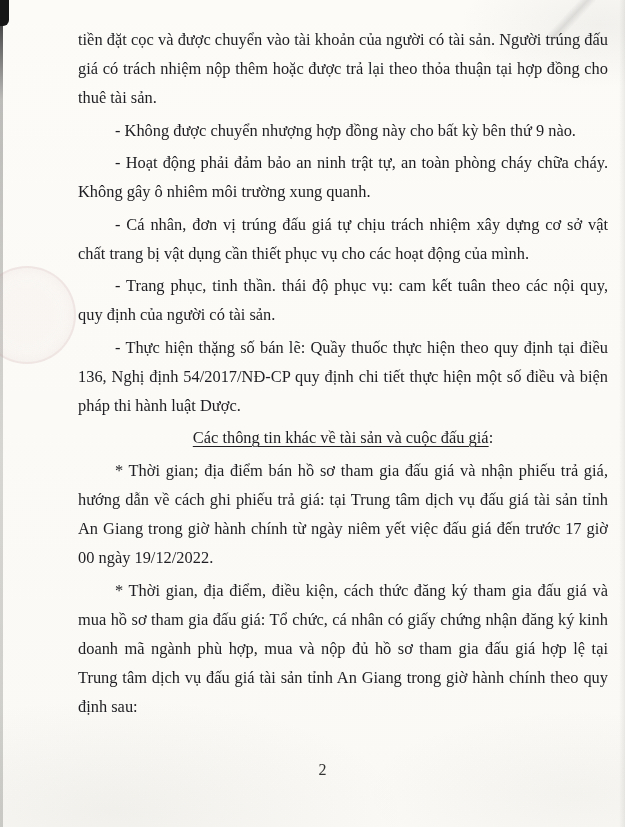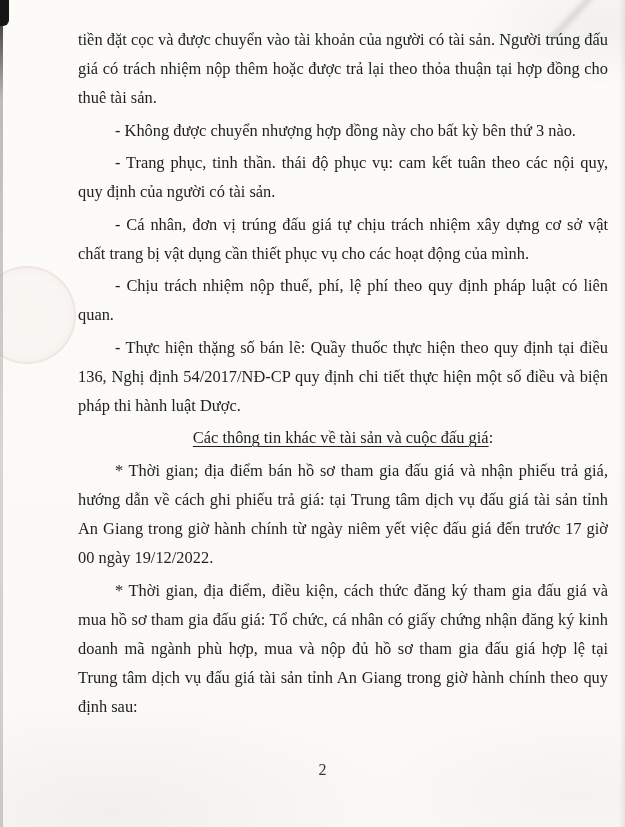--- a/index.html
+++ b/index.html
@@ -80,24 +80,24 @@
 
 <div class="page">
   <div class="edge-left"></div>
   <div class="corner-tl"></div>
   <div class="edge-right"></div>
   <div class="stamp-ghost"></div>
   <div class="crease-tr"></div>
 
   <div class="content">
       <p class="para body"><span>tiền đặt cọc và được chuyển vào tài khoản của người có tài sản. Người trúng đấu giá có trách nhiệm nộp thêm hoặc được trả lại theo thỏa thuận tại hợp đồng cho thuê tài sản.</span></p>
-      <p class="para bullet"><span>- Không được chuyển nhượng hợp đồng này cho bất kỳ bên thứ 3 nào.</span></p>
+      <p class="para bullet"><span>- Không được chuyển nhượng hợp đồng này cho bất kỳ bên thứ 9 nào.</span></p>
+      <p class="para bullet"><span>- Hoạt động phải đảm bảo an ninh trật tự, an toàn phòng cháy chữa cháy. Không gây ô nhiêm môi trường xung quanh.</span></p>
+      <p class="para bullet"><span>- Cá nhân, đơn vị trúng đấu giá tự chịu trách nhiệm xây dựng cơ sở vật chất trang bị vật dụng cần thiết phục vụ cho các hoạt động của mình.</span></p>
       <p class="para bullet"><span>- Trang phục, tinh thần. thái độ phục vụ: cam kết tuân theo các nội quy, quy định của người có tài sản.</span></p>
-      <p class="para bullet"><span>- Cá nhân, đơn vị trúng đấu giá tự chịu trách nhiệm xây dựng cơ sở vật chất trang bị vật dụng cần thiết phục vụ cho các hoạt động của mình.</span></p>
-      <p class="para bullet"><span>- Chịu trách nhiệm nộp thuế, phí, lệ phí theo quy định pháp luật có liên quan.</span></p>
       <p class="para bullet"><span>- Thực hiện thặng số bán lẽ: Quầy thuốc thực hiện theo quy định tại điều 136, Nghị định 54/2017/NĐ-CP quy định chi tiết thực hiện một số điều và biện pháp thi hành luật Dược.</span></p>
       <p class="para heading"><span class="bold underline">Các thông tin khác về tài sản và cuộc đấu giá</span><span class="bold">:</span></p>
       <p class="para star"><span>* Thời gian; địa điểm bán hồ sơ tham gia đấu giá và nhận phiếu trả giá, hướng dẫn về cách ghi phiếu trả giá: tại Trung tâm dịch vụ đấu giá tài sản tỉnh An Giang trong giờ hành chính từ ngày niêm yết việc đấu giá đến trước </span><span class="bold">17 giờ 00 ngày 19/12/2022</span><span>.</span></p>
       <p class="para star"><span>* Thời gian, địa điểm, điều kiện, cách thức đăng ký tham gia đấu giá và mua hồ sơ tham gia đấu giá: Tổ chức, cá nhân có giấy chứng nhận đăng ký kinh doanh mã ngành phù hợp, mua và nộp đủ hồ sơ tham gia đấu giá hợp lệ tại Trung tâm dịch vụ đấu giá tài sản tỉnh An Giang trong giờ hành chính theo quy định sau:</span></p>
     </div>
 
   <div class="page-number">2</div>
 </div>
 
 </body></html>

